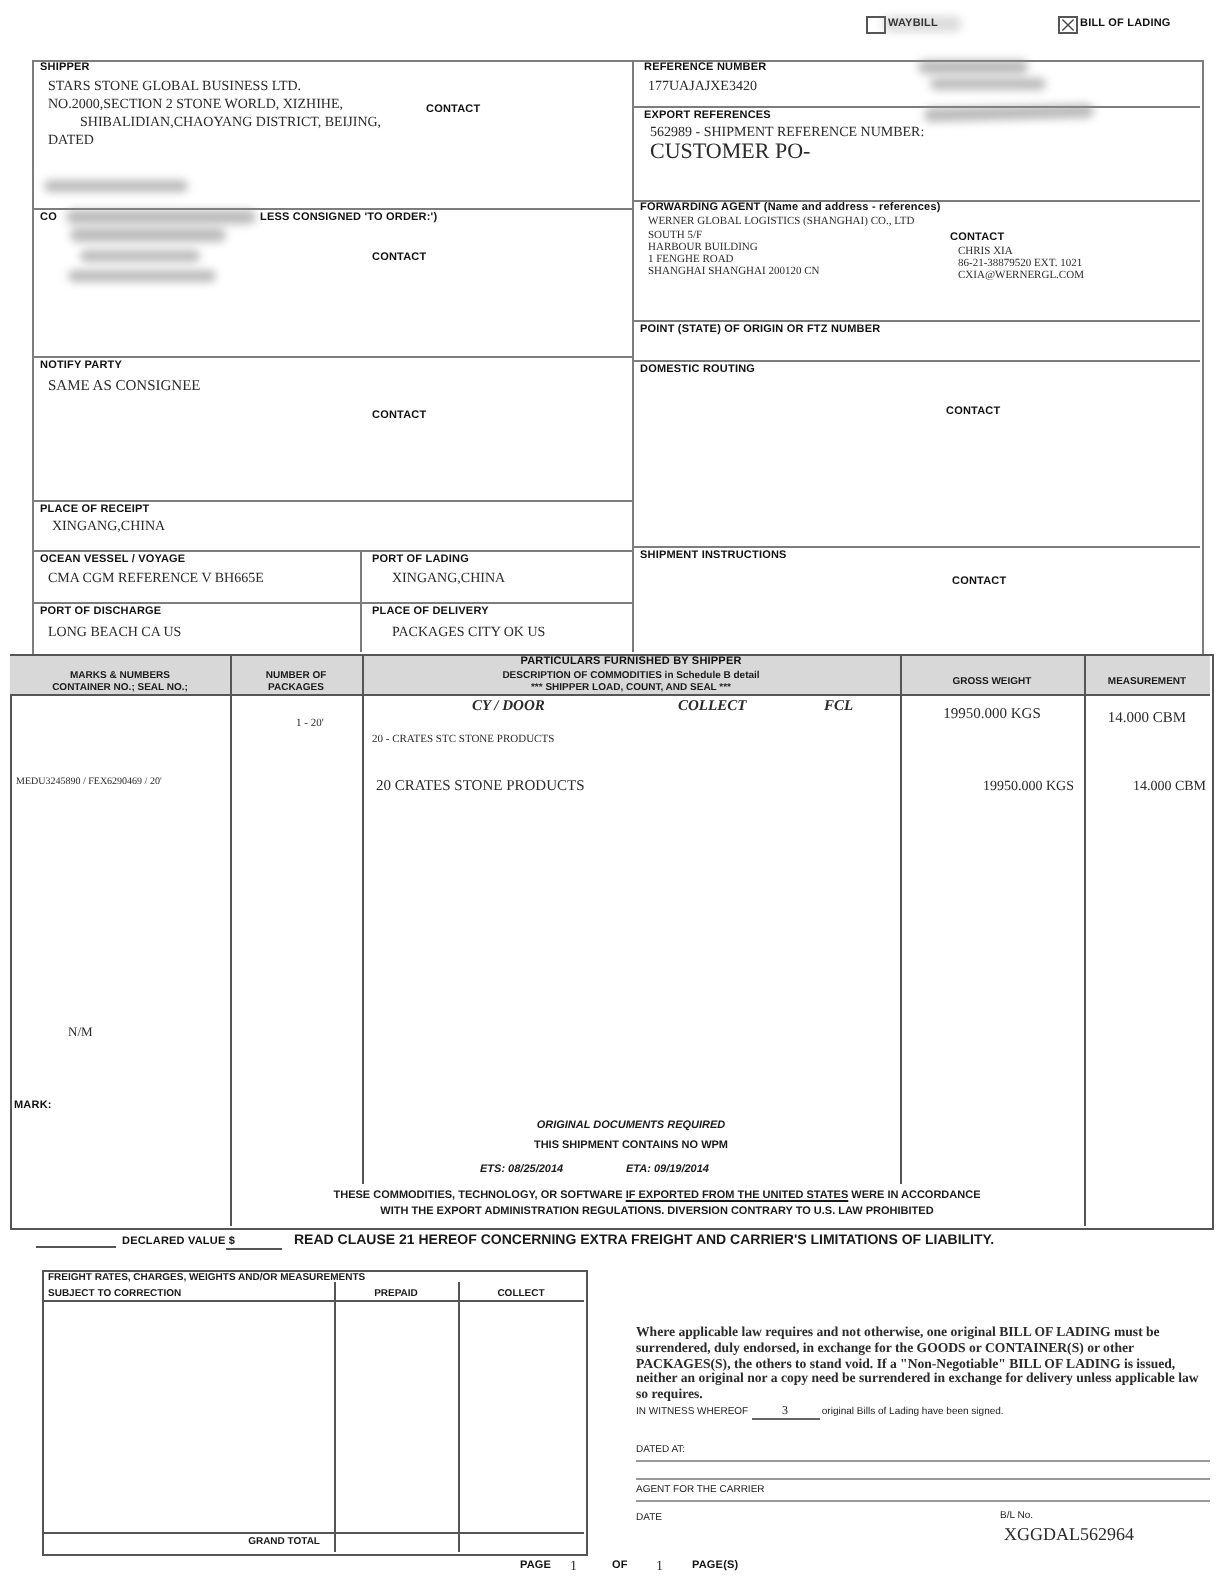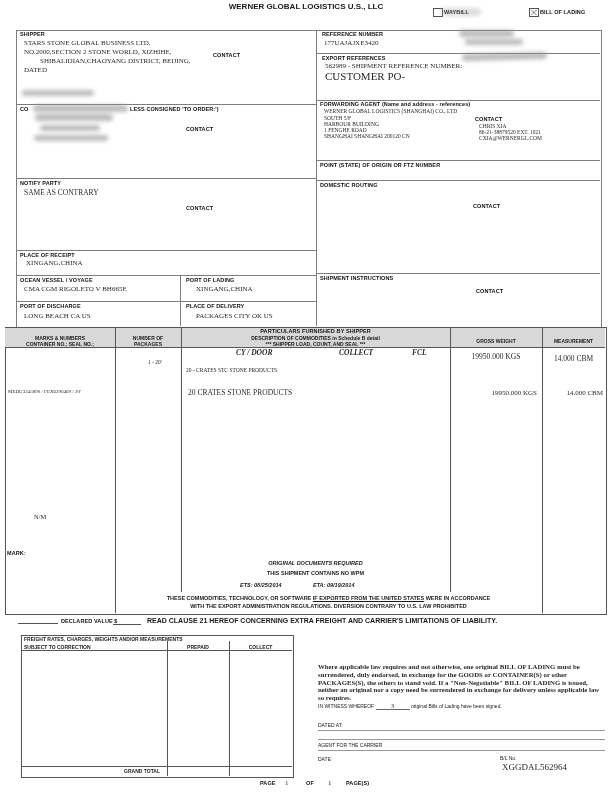--- a/index.html
+++ b/index.html
@@ -23,21 +23,20 @@
   .wrap{white-space:normal;}
   .wcount{display:inline-block;width:34px;text-align:center;border-bottom:1px solid #666;
           font-family:"Liberation Serif",serif;font-size:6px;}
   .u{text-decoration:underline;}
 </style>
 </head>
 <body>
 
 <div class="page">
 
-  <div class="a ctr" style="left:100px;top:2px;width:412px;font-weight:bold;font-size:8px;">WERNER GLOBAL LOGISTICS U.S., LLC</div>
 
   <div class="cb" style="left:433px;top:8px;"></div>
   <div class="a l" style="left:444px;top:9px;">WAYBILL</div>
   <div class="redact" style="left:441px;top:8px;width:40px;height:8px;opacity:.3;"></div>
 
   <div class="cb" style="left:529px;top:8px;">
     <svg viewBox="0 0 10 10">
         <path d="M1 1 L9 9 M9 1 L1 9" stroke="#444" stroke-width="1" fill="none"></path>
       </svg>
   </div>
@@ -90,31 +89,31 @@
   <div class="a v v55" style="left:324px;top:127px;">1 FENGHE ROAD</div>
   <div class="a v v55" style="left:324px;top:133px;">SHANGHAI SHANGHAI  200120 CN</div>
   <div class="a l" style="left:475px;top:116px;">CONTACT</div>
   <div class="a v v55" style="left:479px;top:123px;">CHRIS XIA</div>
   <div class="a v v55" style="left:479px;top:129px;">86-21-38879520 EXT. 1021</div>
   <div class="a v v55" style="left:479px;top:135px;">CXIA@WERNERGL.COM</div>
 
   <div class="a l" style="left:320px;top:162px;">POINT (STATE) OF ORIGIN OR FTZ NUMBER</div>
 
   <div class="a l" style="left:20px;top:180px;">NOTIFY PARTY</div>
-  <div class="a v" style="left:24px;top:188px;font-size:7.5px;">SAME AS CONTRARY</div>
+  <div class="a v" style="left:24px;top:188px;font-size:7.5px;">SAME AS CONSIGNEE</div>
   <div class="a l" style="left:186px;top:205px;">CONTACT</div>
 
   <div class="a l" style="left:320px;top:182px;">DOMESTIC ROUTING</div>
   <div class="a l" style="left:473px;top:203px;">CONTACT</div>
 
   <div class="a l" style="left:20px;top:252px;">PLACE OF RECEIPT</div>
   <div class="a v" style="left:26px;top:259px;">XINGANG,CHINA</div>
 
   <div class="a l" style="left:20px;top:277px;">OCEAN VESSEL / VOYAGE</div>
-  <div class="a v" style="left:24px;top:285px;">CMA CGM RIGOLETO V BH665E</div>
+  <div class="a v" style="left:24px;top:285px;">CMA CGM REFERENCE V BH665E</div>
   <div class="a l" style="left:186px;top:277px;">PORT OF LADING</div>
   <div class="a v" style="left:196px;top:285px;">XINGANG,CHINA</div>
 
   <div class="a l" style="left:20px;top:303px;">PORT OF DISCHARGE</div>
   <div class="a v" style="left:24px;top:312px;">LONG BEACH CA US</div>
   <div class="a l" style="left:186px;top:303px;">PLACE OF DELIVERY</div>
   <div class="a v" style="left:196px;top:312px;">PACKAGES CITY OK US</div>
 
   <div class="a l" style="left:320px;top:275px;">SHIPMENT INSTRUCTIONS</div>
   <div class="a l" style="left:476px;top:288px;">CONTACT</div>

